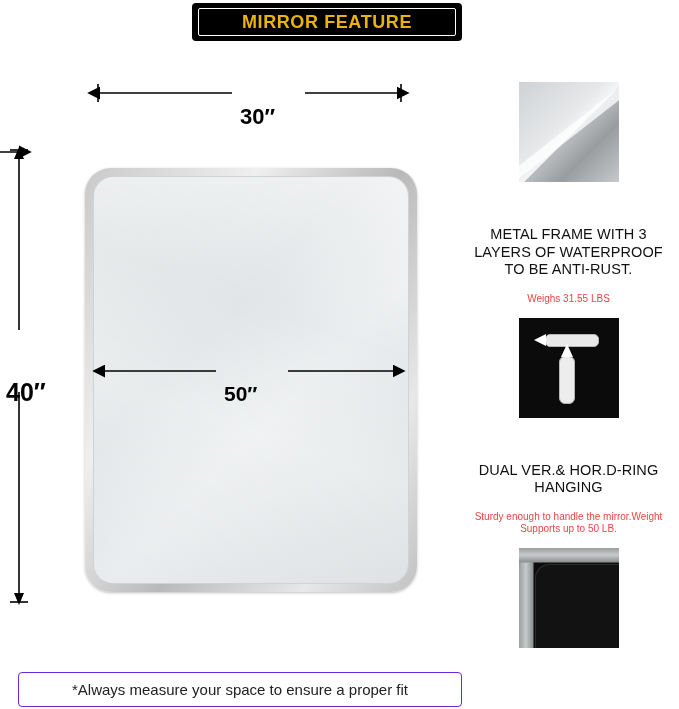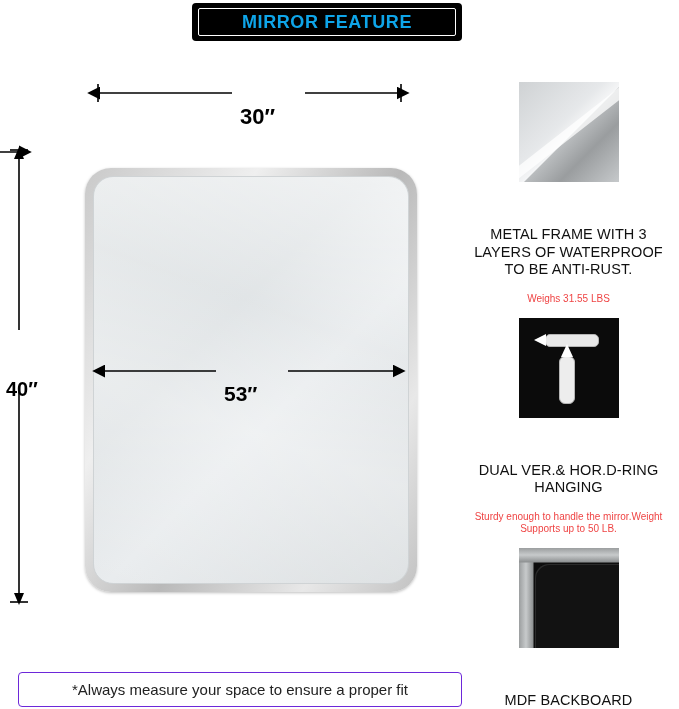--- a/index.html
+++ b/index.html
@@ -35,21 +35,21 @@
   .title-banner .inner {
     width: 256px;
     height: 26px;
     border: 1.5px solid #ffffff;
     border-radius: 2px;
     display: flex;
     align-items: center;
     justify-content: center;
   }
   .title-banner span {
-    color: #0ea5e9;
+    color: #eab308;
     font-size: 18px;
     font-weight: bold;
     letter-spacing: 0.6px;
   }
 
   
   .mirror-outer {
     position: absolute;
     left: 85px;
     top: 168px;
@@ -90,21 +90,21 @@
     font-size: 22px;
   }
   .dim-29 {
     left: 224px;
     top: 354px;
     font-size: 21px;
   }
   .dim-40 {
     left: 6px;
     top: 350px;
-    font-size: 20px;
+    font-size: 25px;
     text-align: right;
   }
 
   svg.overlay {
     position: absolute;
     left: 0;
     top: 0;
     width: 679px;
     height: 709px;
     pointer-events: none;
@@ -285,21 +285,21 @@
       <line x1="19" y1="152" x2="19" y2="330" stroke="#000" stroke-width="1.6"></line>
       <polygon points="19,147 14,159 24,159" fill="#000"></polygon>
       <line x1="19" y1="392" x2="19" y2="600" stroke="#000" stroke-width="1.6"></line>
       <polygon points="19,605 14,593 24,593" fill="#000"></polygon>
       <line x1="10" y1="150" x2="28" y2="150" stroke="#000" stroke-width="1.6"></line>
       <line x1="10" y1="602" x2="28" y2="602" stroke="#000" stroke-width="1.6"></line>
     </g>
   </svg>
 
   <div class="dim-label dim-30">30″</div>
-  <div class="dim-label dim-29">53″</div>
+  <div class="dim-label dim-29">50″</div>
   <div class="dim-label dim-40">40″</div>
 
   <div class="footer-note">*Always measure your space to ensure a proper fit</div>
 
   <div class="features">
 
     <div class="feature">
       <div class="feature-img img-metal"></div>
       <div class="feature-title">METAL FRAME WITH 3 LAYERS OF WATERPROOF TO BE ANTI-RUST.</div>
       <div class="feature-sub">Weighs 31.55 LBS</div>
@@ -312,17 +312,16 @@
       </div>
       <div class="feature-title">DUAL VER.&amp; HOR.D-RING HANGING</div>
       <div class="feature-sub">Sturdy enough to handle the mirror.Weight Supports up to 50 LB.</div>
     </div>
 
     <div class="feature">
       <div class="feature-img img-mdf">
         <div class="corner"></div>
         <div class="board"></div>
       </div>
-      <div class="feature-title">MDF BACKBOARD</div>
     </div>
 
   </div>
 </div>
 
 </body></html>

